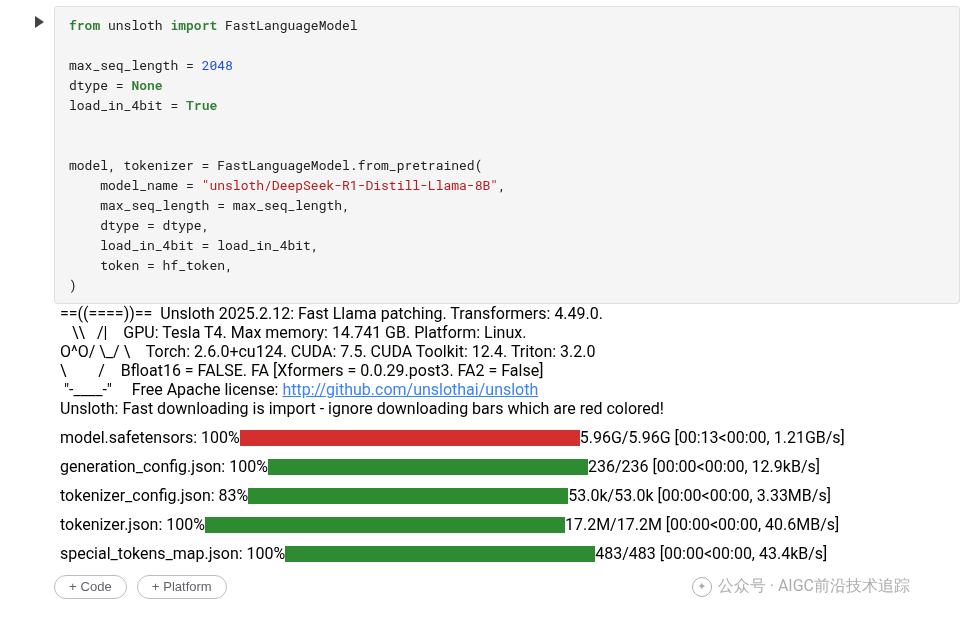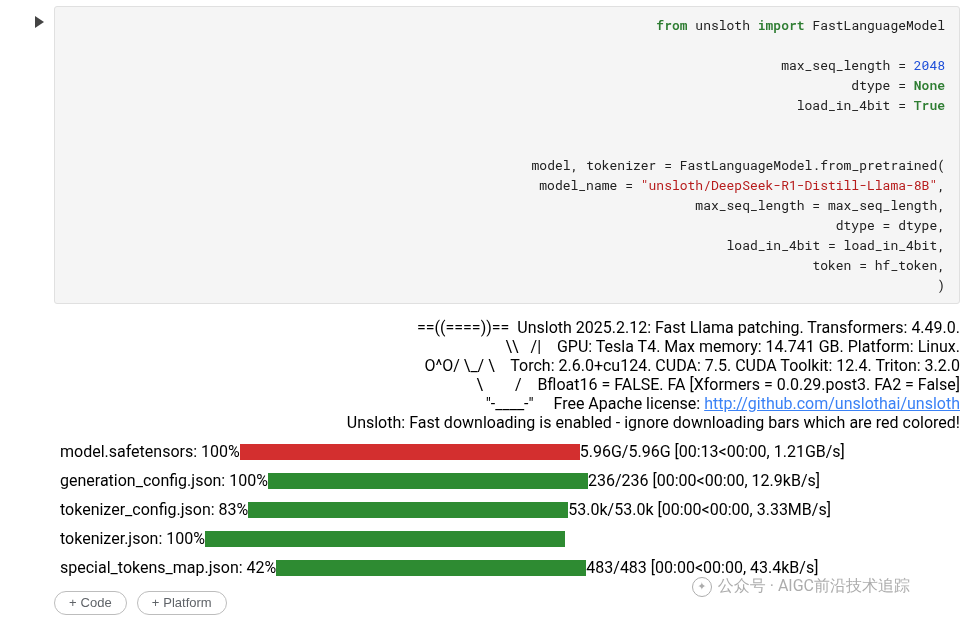--- a/index.html
+++ b/index.html
@@ -7,22 +7,21 @@
     font-family: -apple-system, BlinkMacSystemFont, "Segoe UI", Roboto, sans-serif;
     background: #fff;
     width: 970px;
     height: 637px;
     overflow: hidden;
     padding: 6px 10px 6px 6px;
   }
   .cell-row {
     display: flex;
     align-items: stretch;
-    margin-bottom: 14px;
-    text-align: right;
+    margin-bottom: 0;
   }
   .gutter {
     width: 48px;
     display: flex;
     justify-content: flex-end;
     padding-right: 10px;
     padding-top: 4px;
   }
   .run-triangle {
     width: 0; height: 0;
@@ -120,44 +119,45 @@
 <div class="cell-row output-wrap">
   <div class="gutter"></div>
   <div class="bracket"></div>
   <div class="output-body">
     <div id="log-lines">
         <div class="logline"><span>==((====))==  Unsloth 2025.2.12: Fast Llama patching. Transformers: 4.49.0.</span></div>
         <div class="logline"><span>   \\   /|    GPU: Tesla T4. Max memory: 14.741 GB. Platform: Linux.</span></div>
         <div class="logline"><span>O^O/ \_/ \    Torch: 2.6.0+cu124. CUDA: 7.5. CUDA Toolkit: 12.4. Triton: 3.2.0</span></div>
         <div class="logline"><span>\        /    Bfloat16 = FALSE. FA [Xformers = 0.0.29.post3. FA2 = False]</span></div>
         <div class="logline"><span> "-____-"     Free Apache license: </span><span class="link">http://github.com/unslothai/unsloth</span></div>
-        <div class="logline"><span>Unsloth: Fast downloading is enabled - ignore downloading bars which are red colored!</span></div>
+        <div class="logline"><span>Unsloth: Fast downloading is import - ignore downloading bars which are red colored!</span></div>
       </div>
     <div id="progress-area">
         <div class="progress-row">
           <span class="prog-label">model.safetensors: 100%</span>
           <div class="prog-bar bar-red" style="width: 340px;"></div>
           <span class="prog-stats">5.96G/5.96G [00:13&lt;00:00, 1.21GB/s]</span>
         </div>
         <div class="progress-row">
           <span class="prog-label">generation_config.json: 100%</span>
           <div class="prog-bar bar-green" style="width: 320px;"></div>
           <span class="prog-stats">236/236 [00:00&lt;00:00, 12.9kB/s]</span>
         </div>
         <div class="progress-row">
           <span class="prog-label">tokenizer_config.json: 83%</span>
           <div class="prog-bar bar-green" style="width: 320px;"></div>
           <span class="prog-stats">53.0k/53.0k [00:00&lt;00:00, 3.33MB/s]</span>
         </div>
         <div class="progress-row">
           <span class="prog-label">tokenizer.json: 100%</span>
           <div class="prog-bar bar-green" style="width: 360px;"></div>
+          <span class="prog-stats">17.2M/17.2M [00:00&lt;00:00, 40.6MB/s]</span>
         </div>
         <div class="progress-row">
-          <span class="prog-label">special_tokens_map.json: 42%</span>
+          <span class="prog-label">special_tokens_map.json: 100%</span>
           <div class="prog-bar bar-green" style="width: 310px;"></div>
           <span class="prog-stats">483/483 [00:00&lt;00:00, 43.4kB/s]</span>
         </div>
       </div>
   </div>
 </div>
 
 <div class="buttons-row">
   <button class="pill-btn">
     <span class="plus">+</span>

